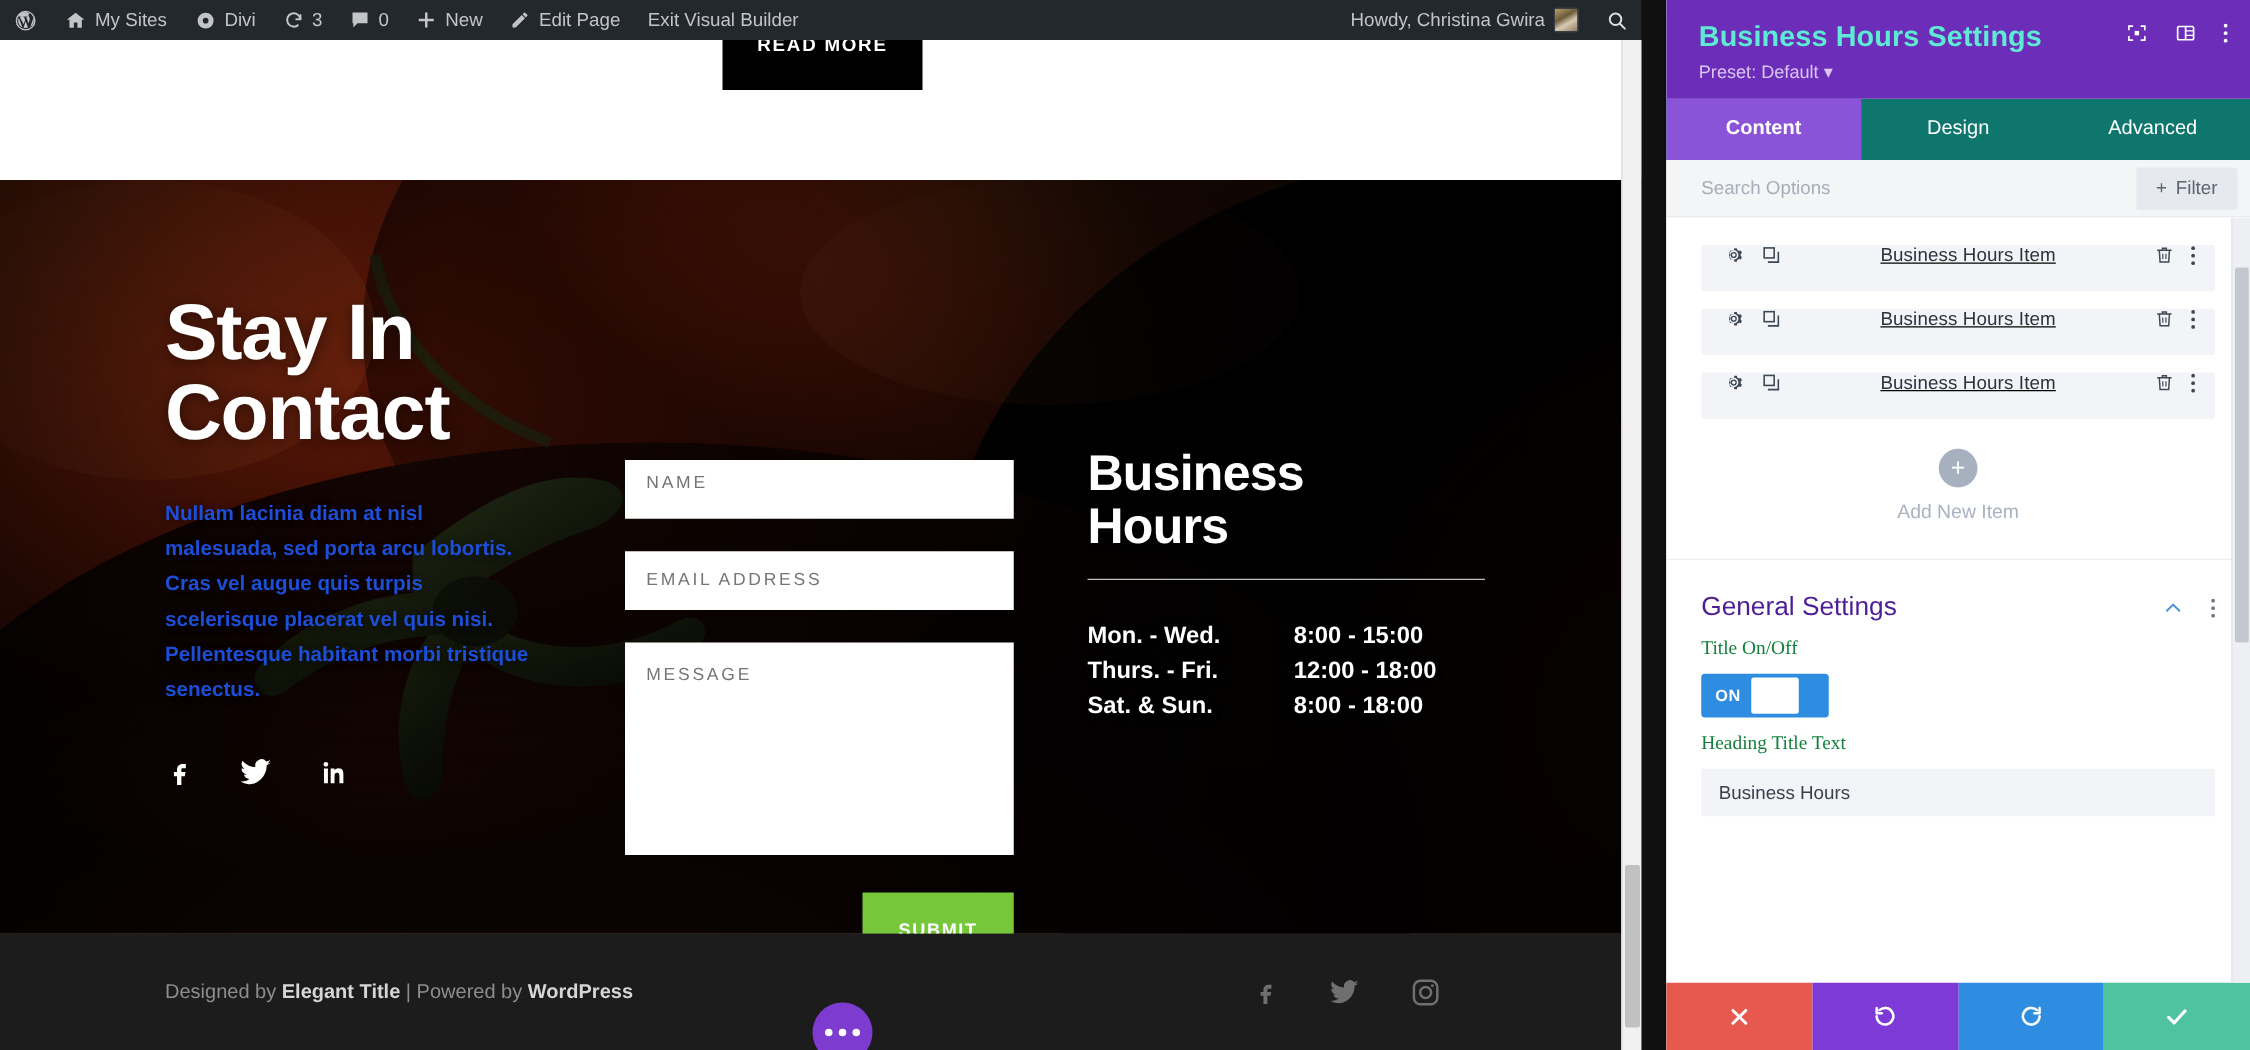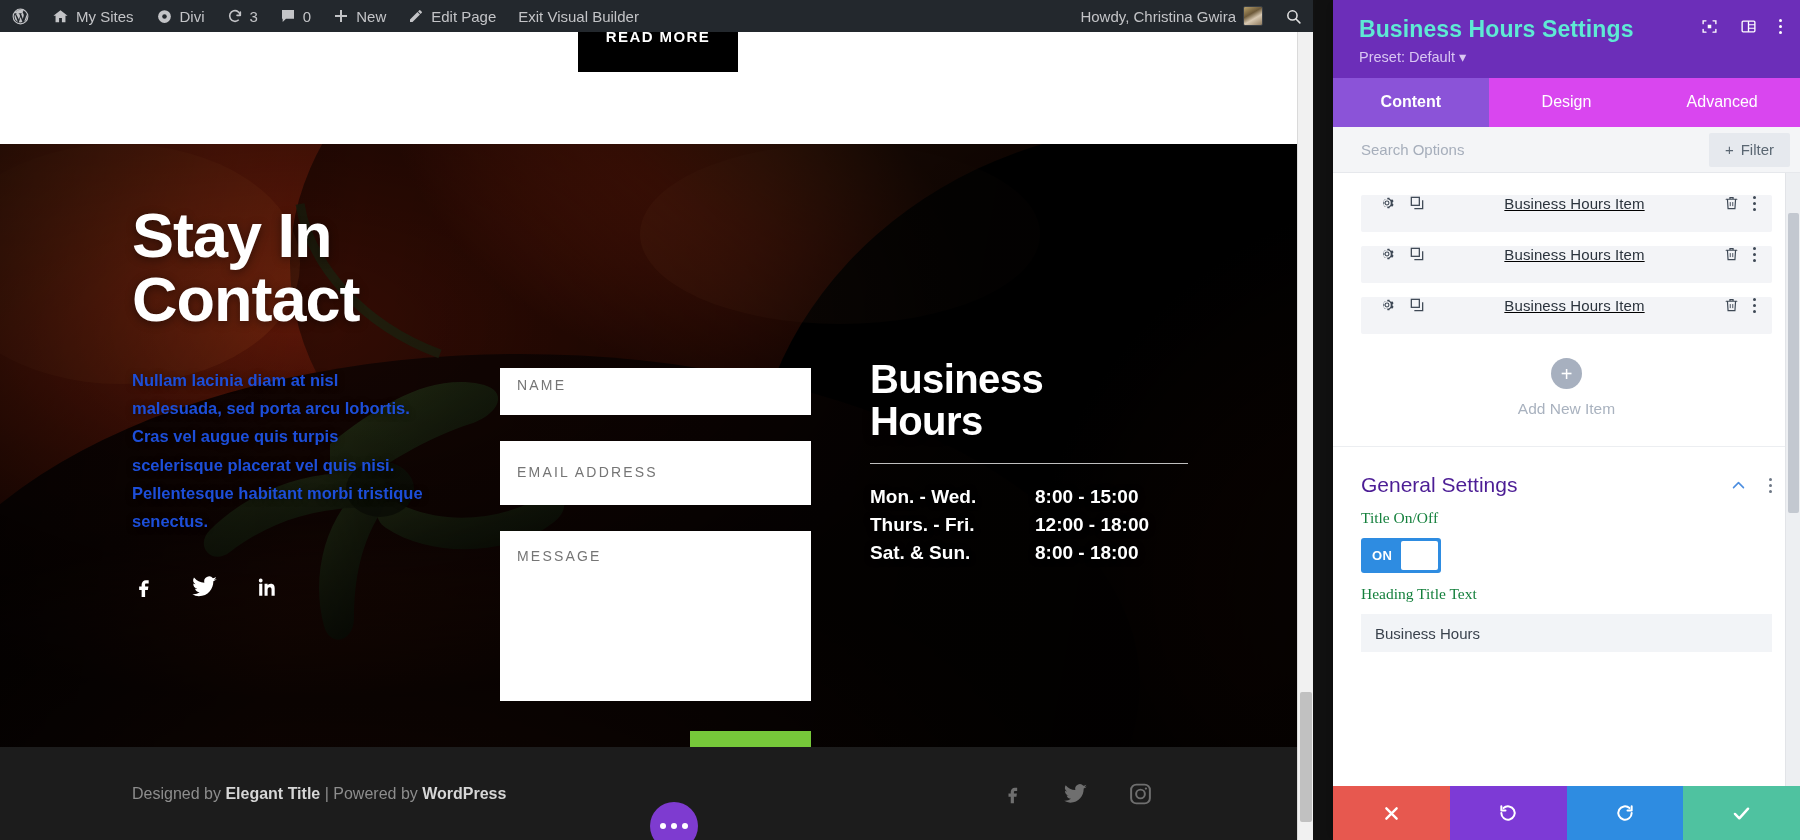--- a/index.html
+++ b/index.html
@@ -62,21 +62,21 @@
   }
   #hero-bg { position: absolute; inset: 0; }
   #hero-tint {
     position: absolute; inset: 0;
     background:
       radial-gradient(ellipse 52% 62% at 23% 30%, rgba(0,0,0,0) 0%, rgba(0,0,0,.45) 62%, rgba(0,0,0,.82) 100%),
       linear-gradient(100deg, rgba(0,0,0,.68) 0%, rgba(0,0,0,.30) 26%, rgba(0,0,0,.42) 55%, rgba(0,0,0,.80) 100%);
   }
   #hero-inner {
     position: absolute; inset: 0;
-    padding: 59px 0 0 132px;
+    padding: 90px 0 0 132px;
   }
 
   #hero-title {
     color: #fff; font-weight: 800; font-size: 63px; line-height: 1.02;
     letter-spacing: -1px; width: 330px;
     text-shadow: 0 2px 10px rgba(0,0,0,.45);
   }
   #hero-para {
     margin-top: 34px; width: 300px;
     color: #1d4ed8; font-size: 16.5px; line-height: 1.72; font-weight: 600;
@@ -90,39 +90,39 @@
 
   
   #form-col { position: absolute; left: 500px; top: 224px; width: 311px; }
   .f-field {
     width: 311px; background: #fff; border: none;
     color: #9a9a9a; font-size: 14px; letter-spacing: 2.2px;
     font-family: "Liberation Sans", sans-serif;
     padding: 18px 17px; outline: none; display: block;
   }
   #f-name   { height: 47px; padding-top: 4px; }
-  #f-email  { height: 64px; padding-top: 15px; margin-top: 26px; }
+  #f-email  { height: 47px; padding-top: 15px; margin-top: 26px; }
   #f-message{ height: 170px; margin-top: 26px; resize: none; line-height: 1.4; padding-top: 16px; }
   #submit-btn {
     margin-top: 30px; margin-left: 190px;
     width: 121px; height: 62px;
     background: #76c83a; color: #fff; border: none;
     font-size: 14.5px; font-weight: 700; letter-spacing: 1.3px;
     font-family: "Liberation Sans", sans-serif; cursor: pointer;
   }
 
   
   #bh-col { position: absolute; left: 870px; top: 214px; width: 318px; }
   #bh-title {
     color: #fff; font-weight: 800; font-size: 40px; line-height: 1.06;
     letter-spacing: -.6px; width: 230px;
     text-shadow: 0 2px 10px rgba(0,0,0,.4);
   }
   #bh-rule { margin-top: 20px; height: 1px; background: rgba(255,255,255,.75); width: 318px; }
-  #bh-rows { margin-top: 19px; }
+  #bh-rows { margin-top: 31px; }
   .bh-row {
     display: flex; color: #fff; font-size: 19px; font-weight: 700;
     line-height: 1.48; text-shadow: 0 1px 6px rgba(0,0,0,.5);
   }
   .bh-day { width: 165px; }
   .bh-time { white-space: nowrap; }
 
   
   #footer {
     position: absolute; top: 715px; left: 0;
@@ -179,21 +179,21 @@
   #panel-header-icons {
     position: absolute; right: 18px; top: 18px;
     display: flex; align-items: center; gap: 22px; color: #fff;
   }
   #panel-header-icons .hi { cursor: pointer; display: block; }
   #panel-header-icons .hi svg { display: block; }
   .kebab { display: flex; flex-direction: column; gap: 3px; align-items: center; cursor: pointer; }
   .kebab i { width: 3px; height: 3px; border-radius: 50%; background: currentColor; display: block; }
 
   #panel-tabs {
-    display: flex; background: #d946ef; flex: none;
+    display: flex; background: #0f766e; flex: none;
   }
   .p-tab {
     flex: 1; text-align: center; color: #fff; font-size: 16px;
     padding: 15px 0 16px; cursor: pointer; font-weight: 400;
   }
   .p-tab.active { background: #8b53d8; font-weight: 700; }
 
   #panel-search {
     display: flex; align-items: center; background: #f4f5f7;
     border-bottom: 1px solid #e6e8ec; flex: none; height: 46px;
@@ -241,21 +241,21 @@
 
   #general-section { border-top: 1px solid #eceef1; padding: 26px 28px 0 28px; }
   #gs-head { display: flex; align-items: center; }
   #gs-title { color: #4c1d95; font-size: 21px; font-weight: 400; flex: 1; }
   #gs-head .ctrl { display: flex; align-items: center; gap: 22px; color: #4c8ee0; }
   #gs-head .ctrl svg { display: block; cursor: pointer; }
   #gs-head .kebab { color: #6d7785; }
 
   .field-label { margin-top: 12px; color: #15803d; font-size: 15.5px; font-family: Liberation Serif, serif; }
   #toggle-onoff {
-    margin-top: 11px; width: 80px; height: 35px; background: #2e8ce1;
+    margin-top: 11px; width: 102px; height: 35px; background: #2e8ce1;
     border-radius: 3px; display: flex; align-items: center;
     padding: 3px; cursor: pointer;
   }
   #toggle-onoff .t-text {
     color: #fff; font-size: 13px; font-weight: 700; letter-spacing: .5px;
     width: 37px; text-align: center;
   }
   #toggle-onoff .t-knob { width: 38px; height: 29px; background: #fff; border-radius: 2px; }
 
   #heading-title-input {

